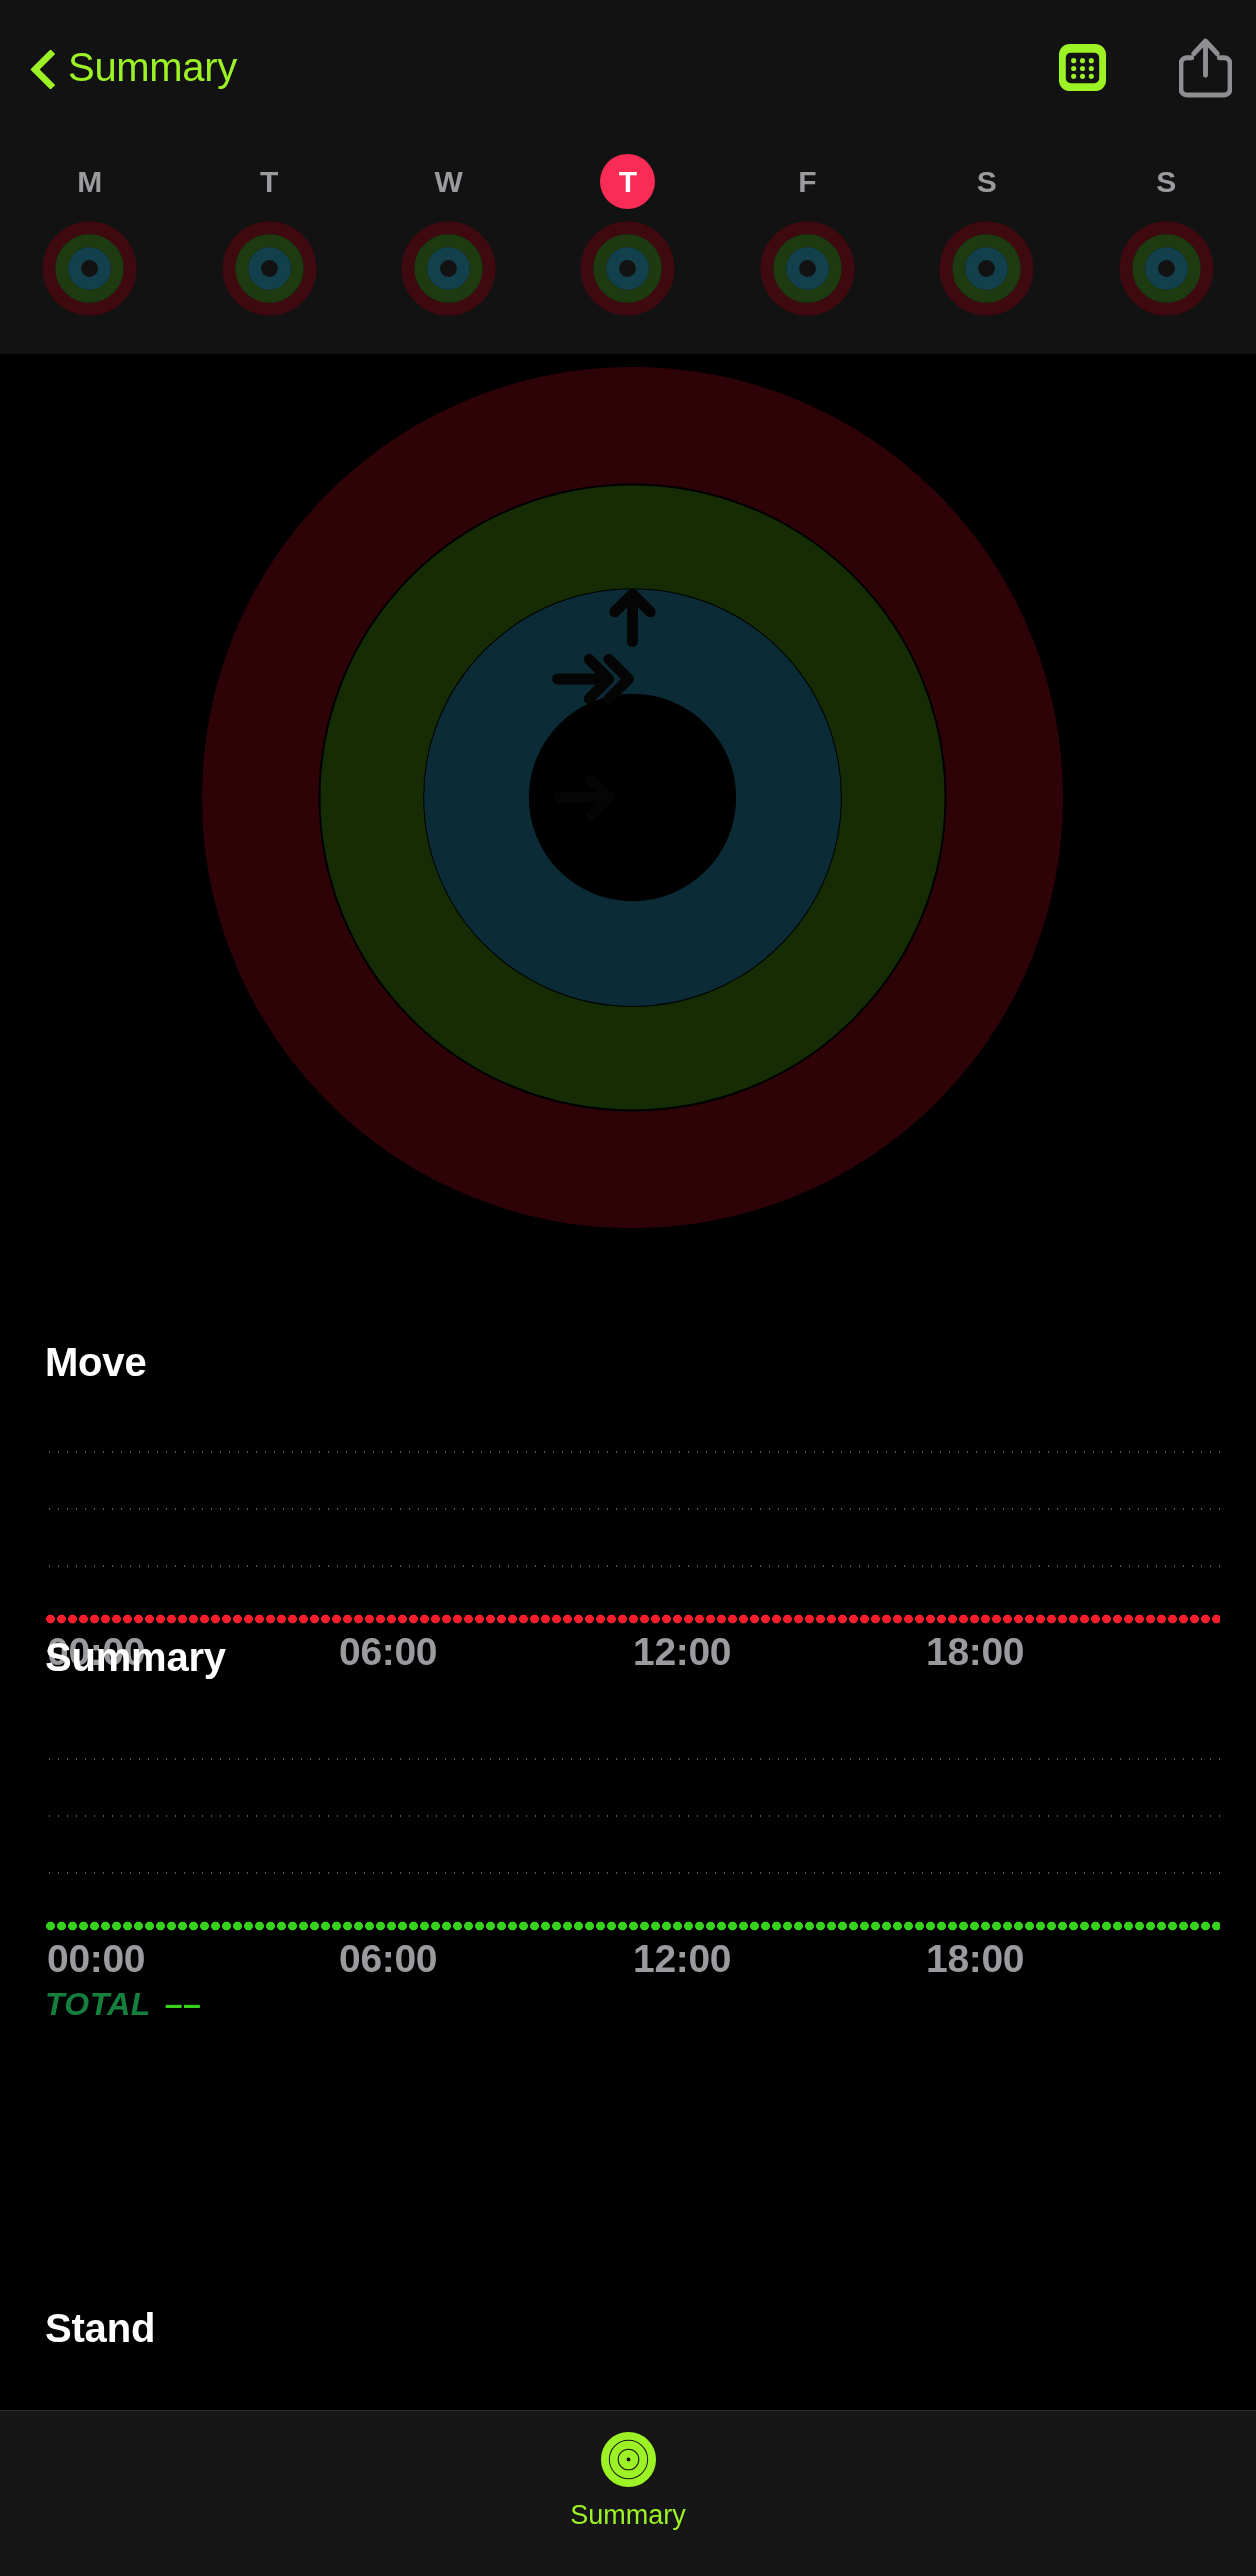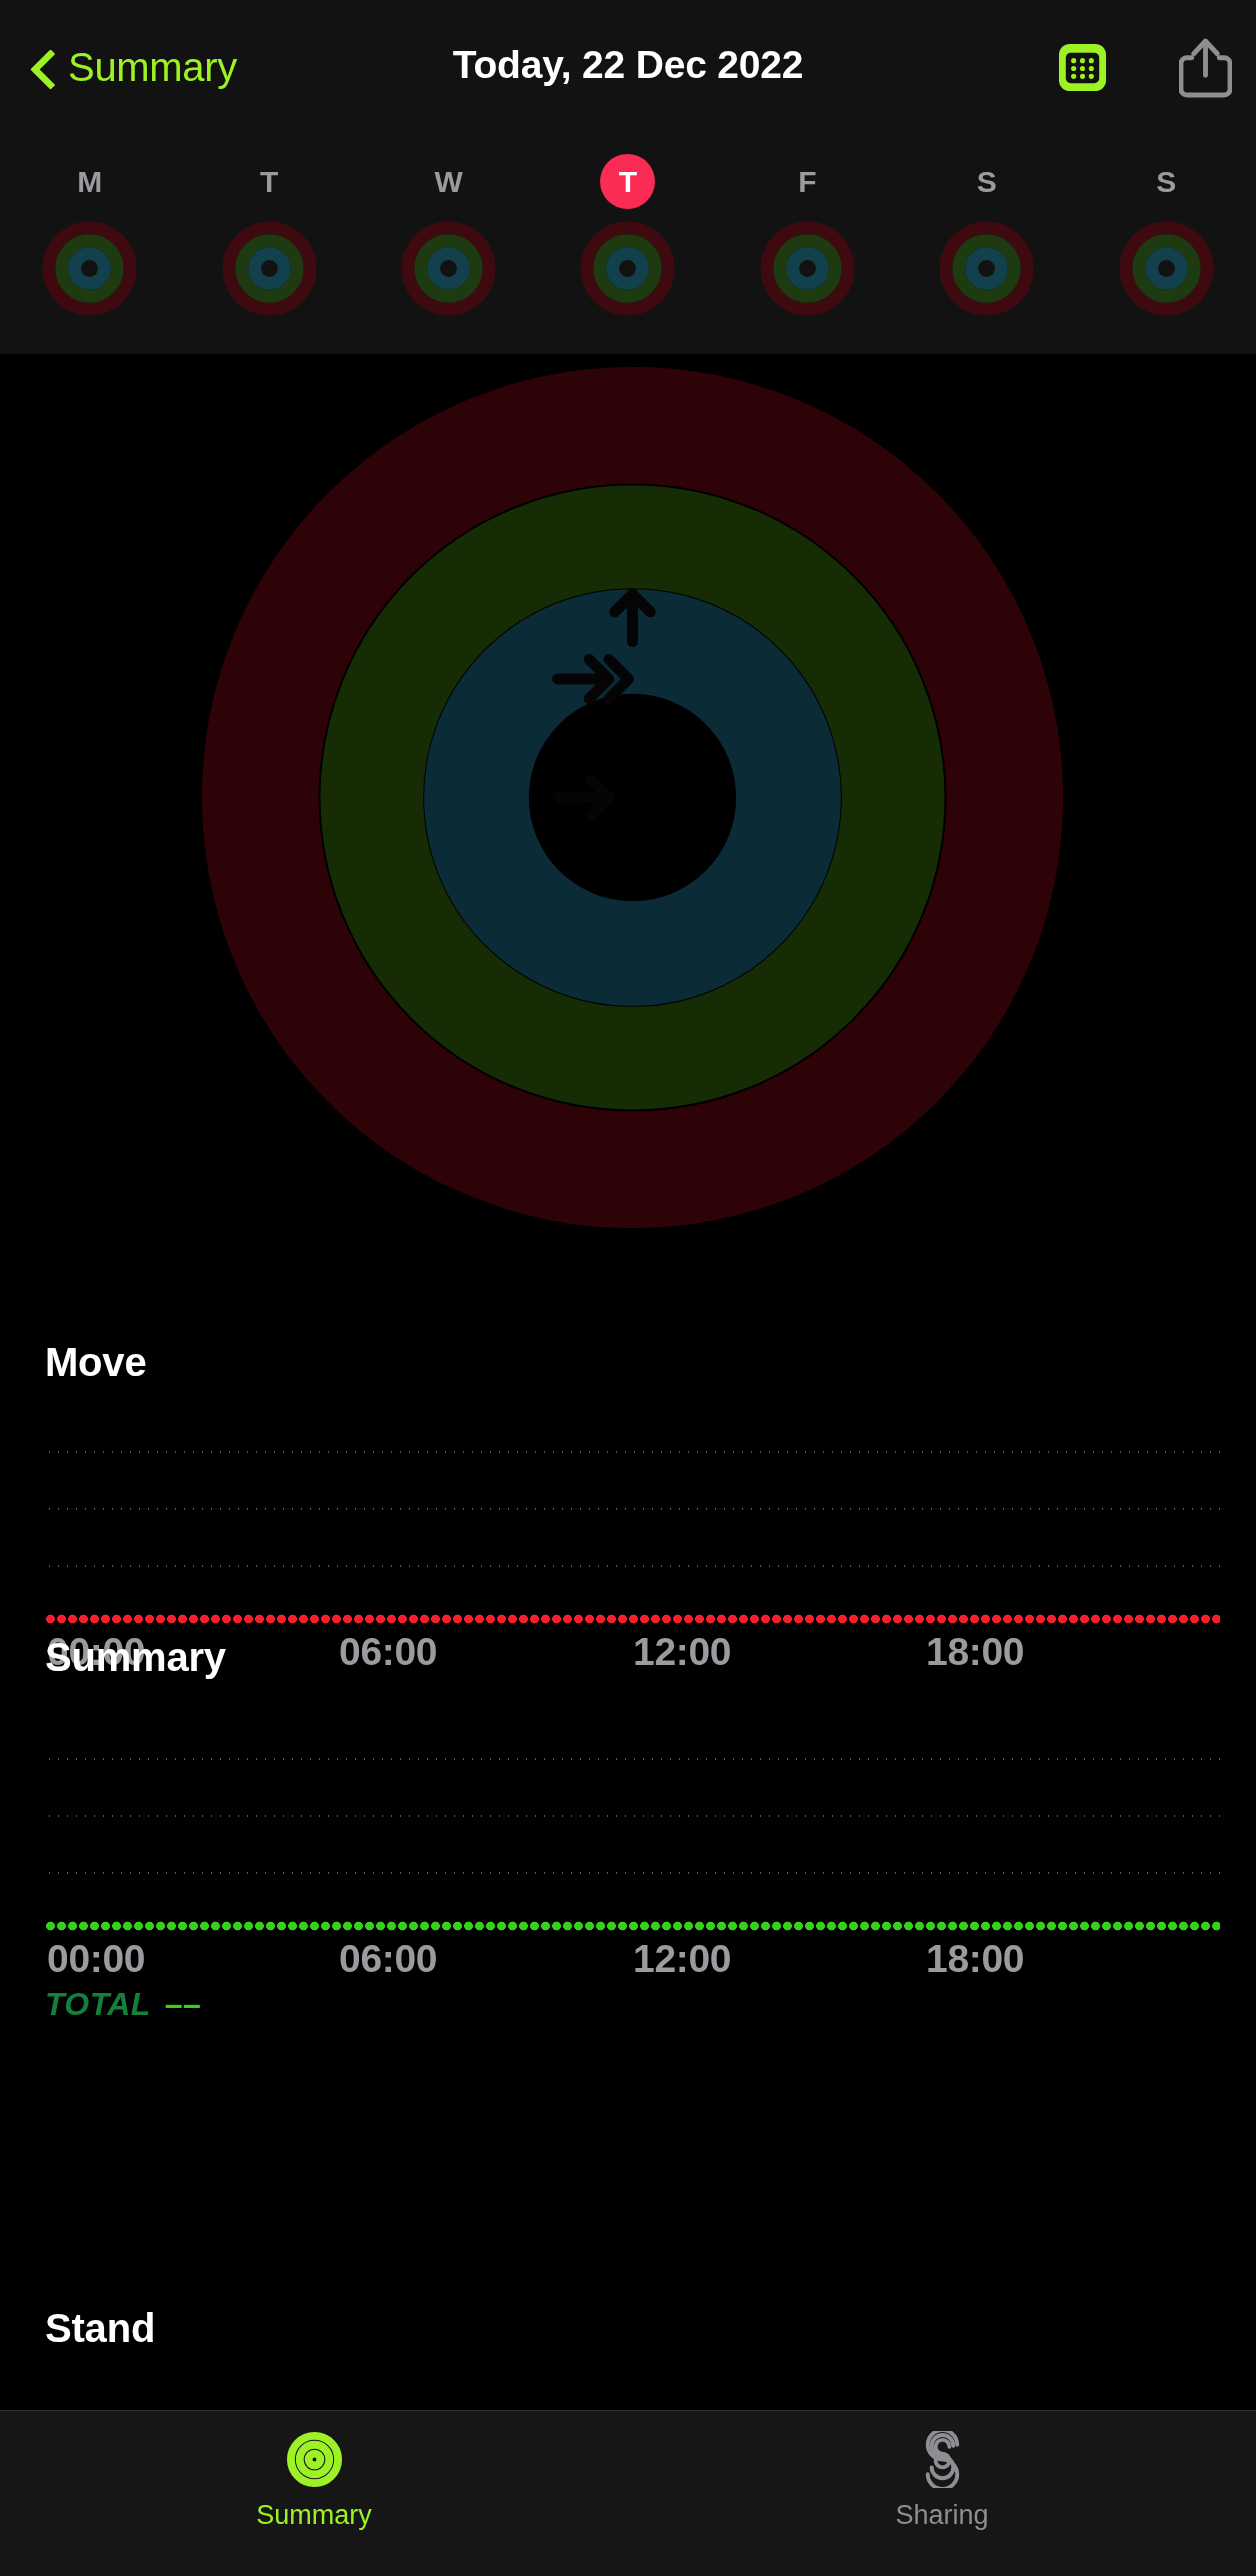--- a/index.html
+++ b/index.html
@@ -187,21 +187,20 @@
 
 <div class="header">
 
   <div class="navbar">
 
     <div class="back-btn">
       <span class="chev"></span>
       <span class="back-label">Summary</span>
     </div>
 
-    <div class="nav-title">Today, 22 Dec 2022</div>
 
     <div class="nav-actions">
       <span class="icon-btn">
         <svg width="51" height="55" viewBox="0 0 52 56" aria-hidden="true">
           <rect x="2" y="4" width="48" height="48" rx="11" fill="#9cf224"></rect>
           <rect x="9" y="13" width="34" height="31" rx="5" fill="#121212"></rect>
           <g fill="#9cf224">
             <circle cx="17" cy="21" r="2.6"></circle>
               <circle cx="26" cy="21" r="2.6"></circle>
               <circle cx="35" cy="21" r="2.6"></circle>
@@ -381,27 +380,15 @@
     <span>
       <svg width="57" height="57" viewBox="0 0 58 58" aria-hidden="true">
         <circle cx="29" cy="29" r="24" fill="none" stroke="#9cf224" stroke-width="8"></circle>
         <circle cx="29" cy="29" r="15" fill="none" stroke="#9cf224" stroke-width="8"></circle>
         <circle cx="29" cy="29" r="6" fill="none" stroke="#9cf224" stroke-width="8"></circle>
       </svg>
     </span>
     <span class="tablabel active">Summary</span>
   </div>
 
-  <div class="tabitem">
-    <span>
-      <svg width="57" height="57" viewBox="0 0 58 58" aria-hidden="true">
-        <g fill="none" stroke="#8e8e93" stroke-width="4" stroke-linecap="round">
-          <path d="M40 15 a11 11 0 0 0 -22 0 a11 11 0 0 0 11 11 a11 11 0 0 1 11 11 a11 11 0 0 1 -22 0"></path>
-          <path d="M44 14 a15 15 0 0 0 -30 0 a15 15 0 0 0 15 15 a15 15 0 0 1 15 15 a15 15 0 0 1 -30 0"></path>
-          <path d="M36 16 a7 7 0 0 0 -14 0 a7 7 0 0 0 7 7 a7 7 0 0 1 7 7 a7 7 0 0 1 -14 0"></path>
-        </g>
-      </svg>
-    </span>
-    <span class="tablabel inactive">Sharing</span>
-  </div>
 
 </div>
 
 
 </body></html>

